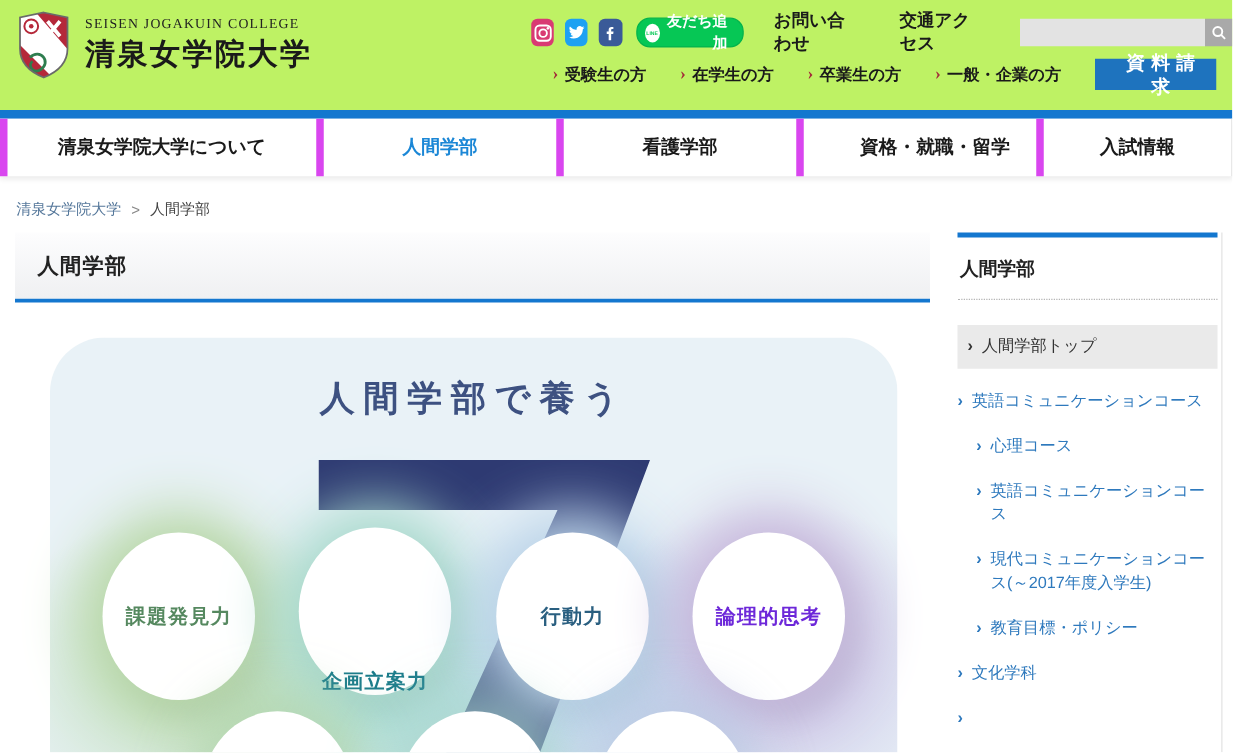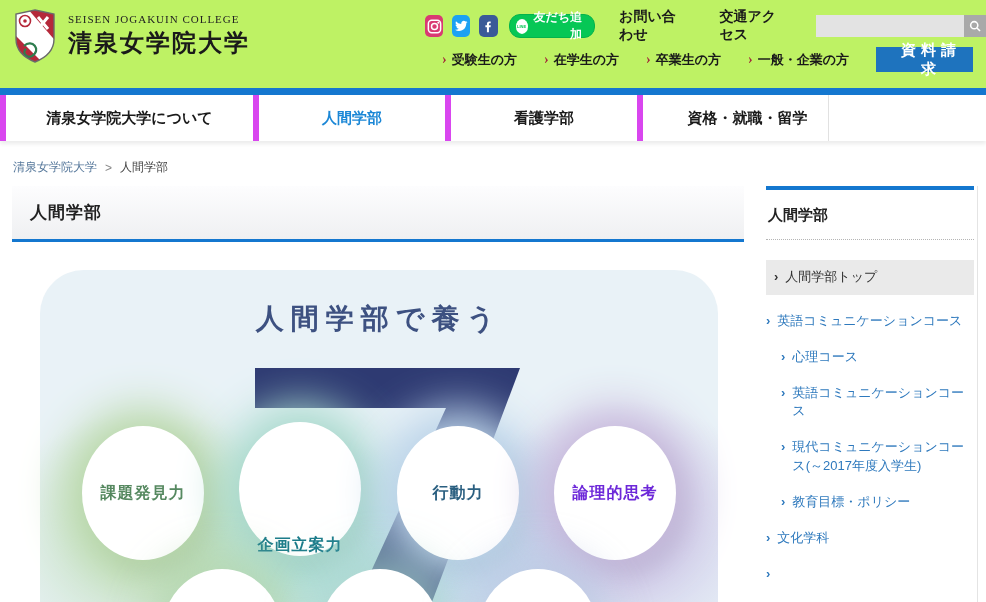--- a/index.html
+++ b/index.html
@@ -159,20 +159,21 @@
       <button class="req-btn">資料請求</button>
     </div>
   </header>
 
   <div class="blue-bar"></div>
   <nav class="nav">
     <div class="nav-item n0">清泉女学院大学について</div>
     <div class="nav-item n1 active">人間学部</div>
     <div class="nav-item n2">看護学部</div>
     <div class="nav-item n3">資格・就職・留学</div>
+    <div class="nav-item n4">入試情報</div>
   </nav>
 
   <div class="crumbs">
     <span class="home">清泉女学院大学</span>
     <span class="sep">&gt;</span>
     <span class="cur">人間学部</span>
   </div>
 
   <div class="page-title-box">
     <h1>人間学部</h1>

